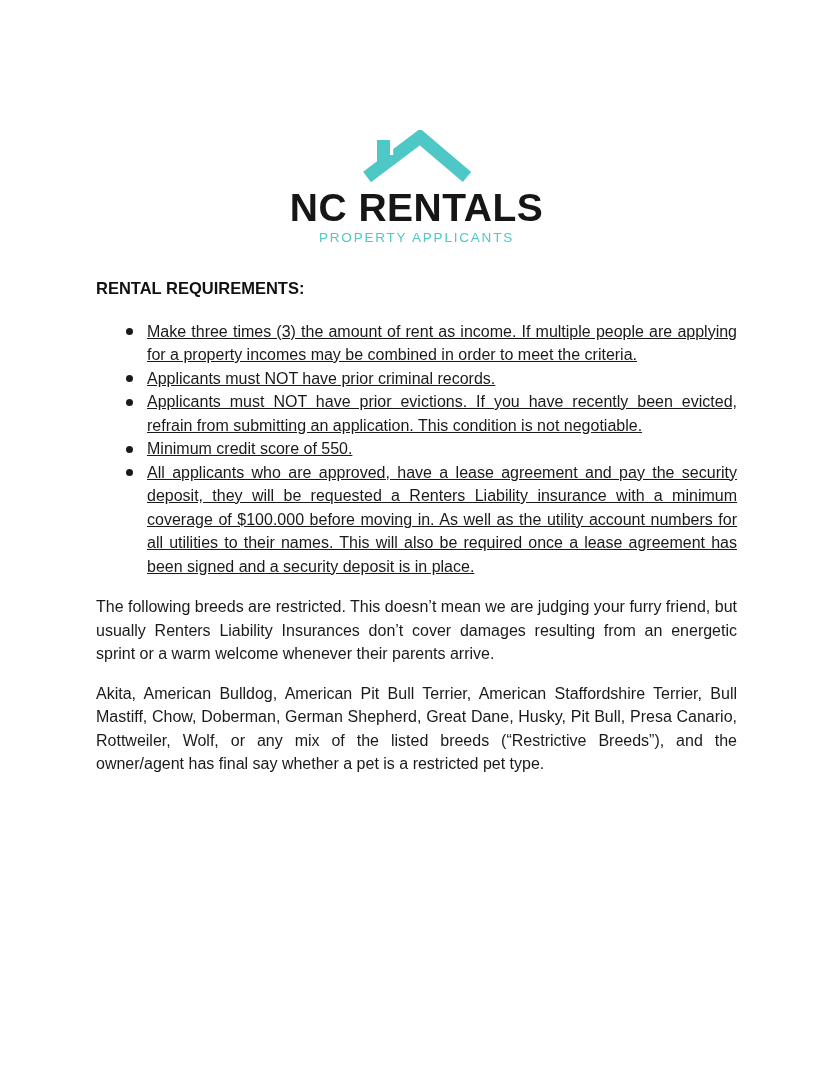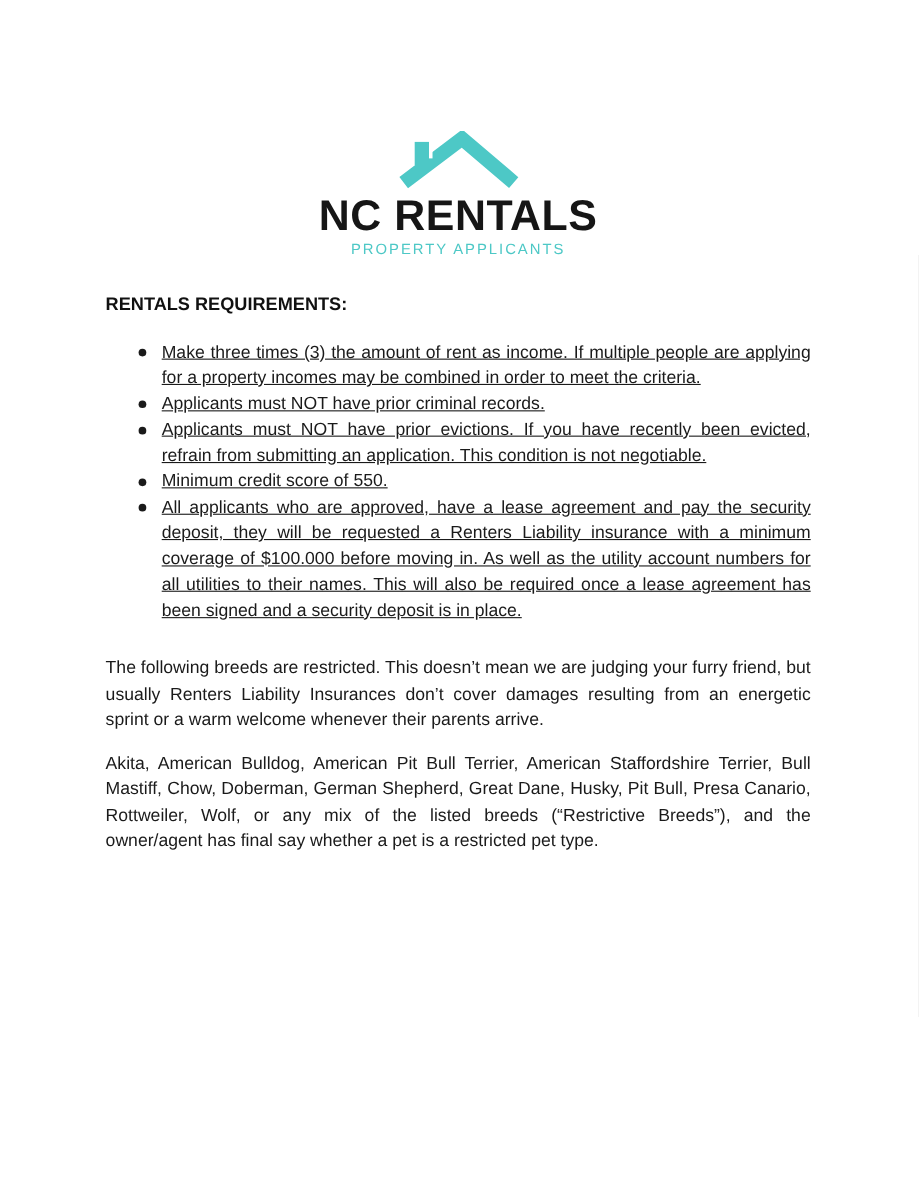--- a/index.html
+++ b/index.html
@@ -1,21 +1,21 @@
 <!DOCTYPE html>
 <html><head>
 <meta charset="utf-8">
 <style>
   * { margin:0; padding:0; box-sizing:border-box; }
   html,body { background:#e9e9e9; }
   .page {
     width:835px; height:1080px;
     background:#ffffff;
     margin:0 auto;
-    padding:0 98px 0 96px;
+    padding:11px 98px 0 96px;
     color:#1a1a1a;
     font-family:"Liberation Sans","DejaVu Sans",sans-serif;
     font-size:16px; line-height:23.5px;
     overflow:hidden;
   }
   .logo { padding-top:119px; text-align:center; }
   .logo svg { display:block; margin:0 auto; }
   .logo-title {
     margin-top:4px;
     font-size:39px; line-height:39px;
@@ -46,39 +46,39 @@
   }
   ul.doc-list li::before {
     content:"";
     position:absolute;
     left:30px; top:8.5px;
     width:7px; height:7px;
     border-radius:50%;
     background:#1a1a1a;
   }
   p.doc-paragraph { text-align:justify; }
-  p.doc-paragraph.p1 { margin-top:29px; }
+  p.doc-paragraph.p1 { margin-top:17px; }
   p.doc-paragraph.p2 { margin-top:16px; }
 </style>
 </head>
 <body>
 
 <div class="page">
 
   <div class="logo">
     <svg width="114" height="54" viewBox="0 0 114 54" xmlns="http://www.w3.org/2000/svg">
       <polyline points="7,47 60,7 107,47" fill="none" stroke-width="13" stroke="#4dc8c6"></polyline>
       <rect x="17" y="10" width="13" height="21" fill="#4dc8c6"></rect>
       <rect x="30" y="7" width="3.2" height="18" fill="#ffffff"></rect>
     </svg>
     <div class="logo-title">NC RENTALS</div>
     <div class="logo-subtitle">PROPERTY APPLICANTS</div>
   </div>
 
-  <div class="doc-heading">RENTALS REQUIREMENTS:</div>
+  <div class="doc-heading">RENTAL REQUIREMENTS:</div>
 
   <ul class="doc-list main">
     <li>Make three times (3) the amount of rent as income. If multiple people are applying for a property incomes may be combined in order to meet the criteria.</li>
     <li>Applicants must NOT have prior criminal records.</li>
     <li>Applicants must NOT have prior evictions. If you have recently been evicted, refrain from submitting an application. This condition is not negotiable.</li>
     <li>Minimum credit score of 550.</li>
     <li>All applicants who are approved, have a lease agreement and pay the security deposit, they will be requested a Renters Liability insurance with a minimum coverage of $100.000 before moving in. As well as the utility account numbers for all utilities to their names. This will also be required once a lease agreement has been signed and a security deposit is in place.</li>
   </ul>
 
   <p class="doc-paragraph p1">The following breeds are restricted. This doesn’t mean we are judging your furry friend, but usually Renters Liability Insurances don’t cover damages resulting from an energetic sprint or a warm welcome whenever their parents arrive.</p>

